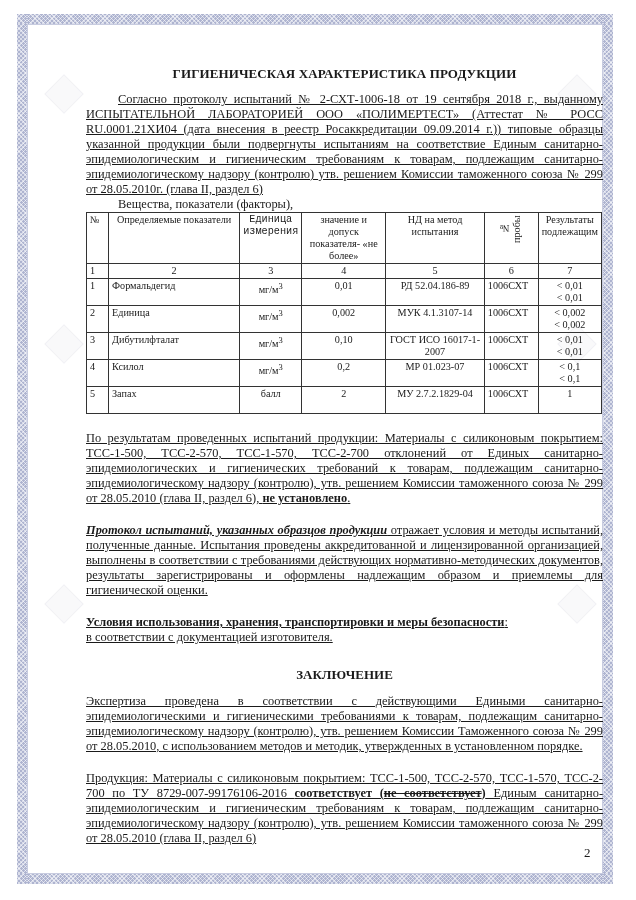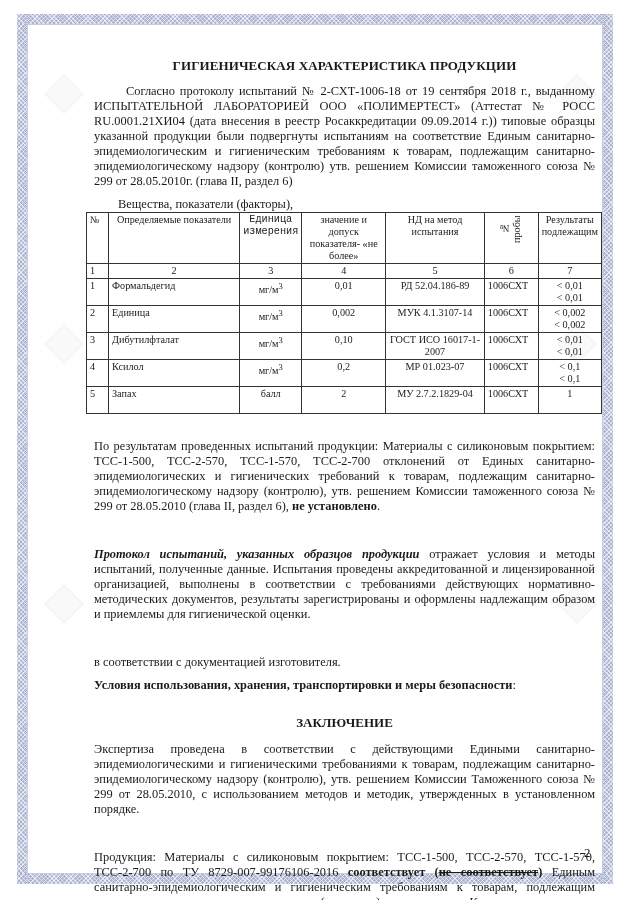--- a/index.html
+++ b/index.html
@@ -21,22 +21,22 @@
       repeating-linear-gradient(-45deg, rgba(255,255,255,0.55) 0 1px, transparent 1px 3px);
     -webkit-mask: linear-gradient(#000 0 0) padding-box, linear-gradient(#000 0 0);
     -webkit-mask-composite: xor; mask-composite: exclude;
     pointer-events: none;
   }
   .wm {
     position: absolute; width: 26px; height: 26px; transform: rotate(45deg);
     border: 1px solid #ececf0; background: #f7f7f9; opacity: 0.7;
   }
   .content { position: absolute; left: 86px; top: 50px; width: 517px; font-size: 12.4px; line-height: 15px; }
-  .title { text-align: center; font-weight: bold; font-size: 13px; margin: 8px 0 11px 0; letter-spacing: 0.1px; }
-  p { margin: 8px; text-align: justify; }
+  .title { text-align: center; font-weight: bold; font-size: 13px; margin: 16px 0 11px 0; letter-spacing: 0.1px; }
+  p { margin: 0; text-align: justify; text-decoration: underline; }
   .indent { text-indent: 32px; }
   .sub-caption { margin: 0 12px 0 32px; }
   table.results { border-collapse: collapse; width: 516px; font-size: 10.2px; line-height: 12px; margin-top: 0; }
   table.results th, table.results td { border: 1px solid #333; padding: 1px 3px; vertical-align: top; font-weight: normal; }
   table.results th { text-align: center; }
   .c { text-align: center; }
   .rot { writing-mode: vertical-rl; transform: rotate(180deg); display: inline-block; height: 30px; text-align: center; }
   .gap-m { height: 17px; }
   .concl { text-align: center; font-weight: bold; font-size: 13px; margin: 22px 0 12px 0; }
   .strike { text-decoration: line-through; }
@@ -144,22 +144,22 @@
     </tbody>
   </table>
 
   <div class="gap-m"></div>
   <p><span>По результатам проведенных испытаний продукции: Материалы с силиконовым покрытием: ТСС-1-500, ТСС-2-570, ТСС-1-570, ТСС-2-700 отклонений от Единых санитарно-эпидемиологических и гигиенических требований к товарам, подлежащим санитарно-эпидемиологическому надзору (контролю), утв. решением Комиссии таможенного союза № 299 от 28.05.2010 (глава II, раздел 6), </span><b>не установлено</b><span>.</span></p>
 
   <div class="gap-m"></div>
   <p><b><i>Протокол испытаний, указанных образцов продукции</i></b><span> отражает условия и методы испытаний, полученные данные. Испытания проведены аккредитованной и лицензированной организацией, выполнены в соответствии с требованиями действующих нормативно-методических документов, результаты зарегистрированы и оформлены надлежащим образом и приемлемы для гигиенической оценки.</span></p>
 
   <div class="gap-m"></div>
+  <p><b>Условия использования, хранения, транспортировки и меры безопасности</b><span>:</span></p>
   <p>в соответствии с документацией изготовителя.</p>
-  <p><b>Условия использования, хранения, транспортировки и меры безопасности</b><span>:</span></p>
 
   <div class="concl">ЗАКЛЮЧЕНИЕ</div>
 
   <p>Экспертиза проведена в соответствии с действующими Едиными санитарно-эпидемиологическими и гигиеническими требованиями к товарам, подлежащим санитарно-эпидемиологическому надзору (контролю), утв. решением Комиссии Таможенного союза № 299 от 28.05.2010, с использованием методов и методик, утвержденных в установленном порядке.</p>
 
   <div class="gap-m"></div>
   <p><span>Продукция: Материалы с силиконовым покрытием: ТСС-1-500, ТСС-2-570, ТСС-1-570, ТСС-2-700 по ТУ 8729-007-99176106-2016 </span><b>соответствует (</b><b class="strike">не соответствует</b><b>)</b><span> Единым санитарно-эпидемиологическим и гигиеническим требованиям к товарам, подлежащим санитарно-эпидемиологическому надзору (контролю), утв. решением Комиссии таможенного союза № 299 от 28.05.2010 (глава II, раздел 6)</span></p>
 </div>
 
 <div class="pagenum">2</div>

